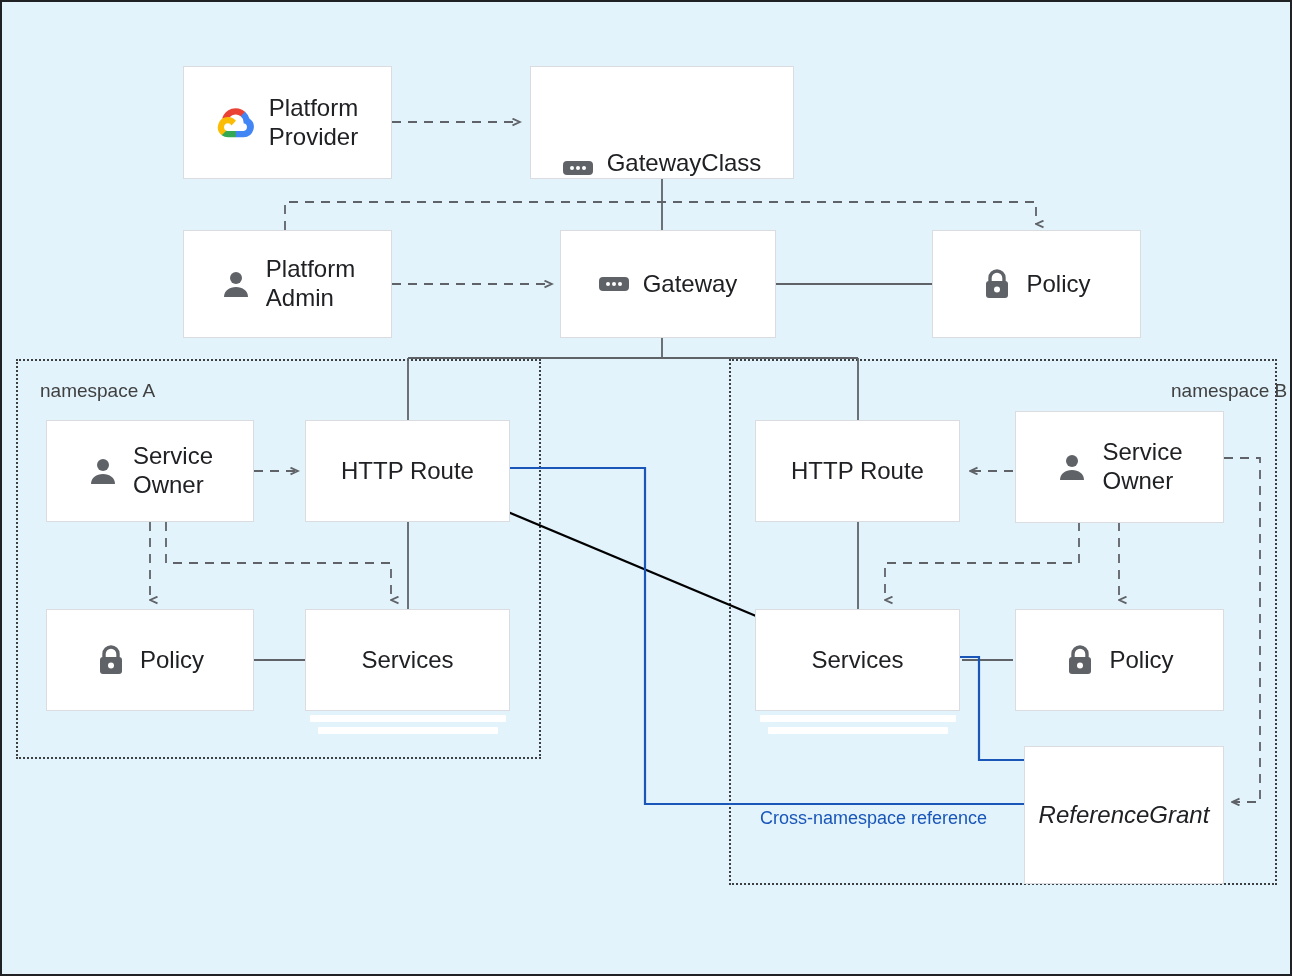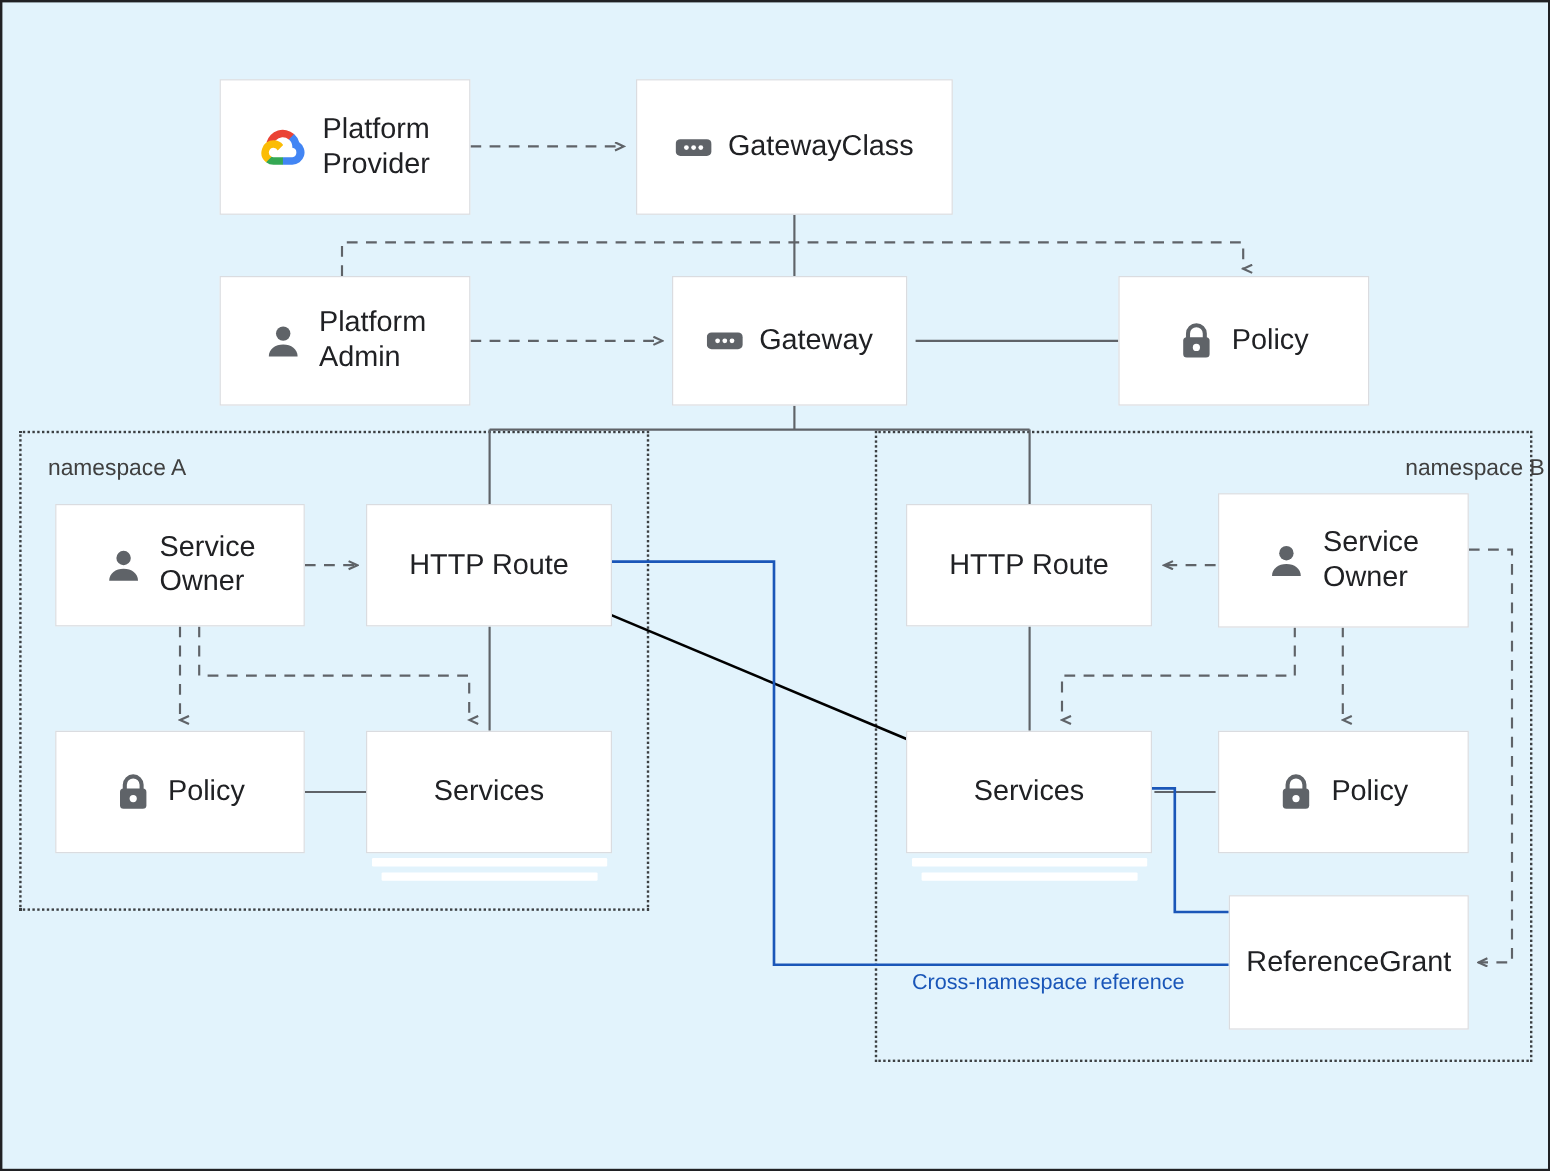--- a/index.html
+++ b/index.html
@@ -147,21 +147,21 @@
         <path d="M28.6 12.3h1.3l3.8-3.8.2-1.6A17.1 17.1 0 0 0 6.1 15.3a2 2 0 0 1 1.3-.1l7.6-1.3s.4-.6.6-.6a9.5 9.5 0 0 1 13-1z" fill="#ea4335"></path>
         <path d="M39.2 15.3a17.2 17.2 0 0 0-5.2-8.4l-5.3 5.4a9.5 9.5 0 0 1 3.5 7.5v1a4.8 4.8 0 0 1 0 9.5h-9.5l-1 1v5.7l1 .9h9.5a12.4 12.4 0 0 0 7-22.6z" fill="#4285f4"></path>
         <path d="M13.2 38h9.5V30.3h-9.5a4.7 4.7 0 0 1-2-.4l-1.3.4-3.9 3.8-.3 1.3A12.3 12.3 0 0 0 13.2 38z" fill="#34a853"></path>
         <path d="M13.2 13.3A12.4 12.4 0 0 0 5.7 35.4l5.5-5.5a4.8 4.8 0 0 1 2-9.1 4.8 4.8 0 0 1 4.3 2.7l5.5-5.5a12.3 12.3 0 0 0-9.8-4.7z" fill="#fbbc05"></path>
       </svg>
     </span>
     <span class="label">Platform
 Provider</span>
   </div>
 
-  <div class="node" style="left:528px; top:64px; width:264px; height:113px;">
+  <div class="node" style="left:528px; top:64px; width:264px; height:113px;align-items:flex-end;">
     <span class="ico">
       <svg width="30" height="20" viewBox="0 0 30 20" xmlns="http://www.w3.org/2000/svg">
         <rect x="0" y="3" width="30" height="14" rx="4" fill="#5f6368"></rect>
         <circle cx="9" cy="10" r="2" fill="#ffffff"></circle>
         <circle cx="15" cy="10" r="2" fill="#ffffff"></circle>
         <circle cx="21" cy="10" r="2" fill="#ffffff"></circle>
       </svg>
     </span>
     <span class="label">GatewayClass</span>
   </div>
@@ -170,21 +170,21 @@
     <span class="ico">
       <svg width="32" height="32" viewBox="0 0 32 32" xmlns="http://www.w3.org/2000/svg">
         <circle cx="16" cy="10" r="6" fill="#5f6368"></circle>
         <path d="M4 29c0-6.2 5.4-10 12-10s12 3.8 12 10z" fill="#5f6368"></path>
       </svg>
     </span>
     <span class="label">Platform
 Admin</span>
   </div>
 
-  <div class="node" style="left:558px; top:228px; width:196px; height:108px;">
+  <div class="node" style="left:558px; top:228px; width:216px; height:108px;">
     <span class="ico">
       <svg width="30" height="20" viewBox="0 0 30 20" xmlns="http://www.w3.org/2000/svg">
         <rect x="0" y="3" width="30" height="14" rx="4" fill="#5f6368"></rect>
         <circle cx="9" cy="10" r="2" fill="#ffffff"></circle>
         <circle cx="15" cy="10" r="2" fill="#ffffff"></circle>
         <circle cx="21" cy="10" r="2" fill="#ffffff"></circle>
       </svg>
     </span>
     <span class="label">Gateway</span>
   </div>
@@ -257,19 +257,19 @@
     <span class="ico">
       <svg width="30" height="32" viewBox="0 0 30 32" xmlns="http://www.w3.org/2000/svg">
         <path d="M8 14v-4a7 7 0 0 1 14 0v4" fill="none" stroke="#5f6368" stroke-width="3.4"></path>
         <rect x="4" y="13" width="22" height="17" rx="3" fill="#5f6368"></rect>
         <circle cx="15" cy="21.5" r="3" fill="#ffffff"></circle>
       </svg>
     </span>
     <span class="label">Policy</span>
   </div>
 
-  <div class="node centered" style="left:1022px; top:744px; width:200px; height:112px;">
+  <div class="node centered" style="left:1022px; top:744px; width:200px; height:138px;font-style:italic;">
     <span class="label">ReferenceGrant</span>
   </div>
 
   <div class="xns-label" style="left:758px; top:806px;">Cross-namespace reference</div>
 
 </div>
 
 </body></html>

